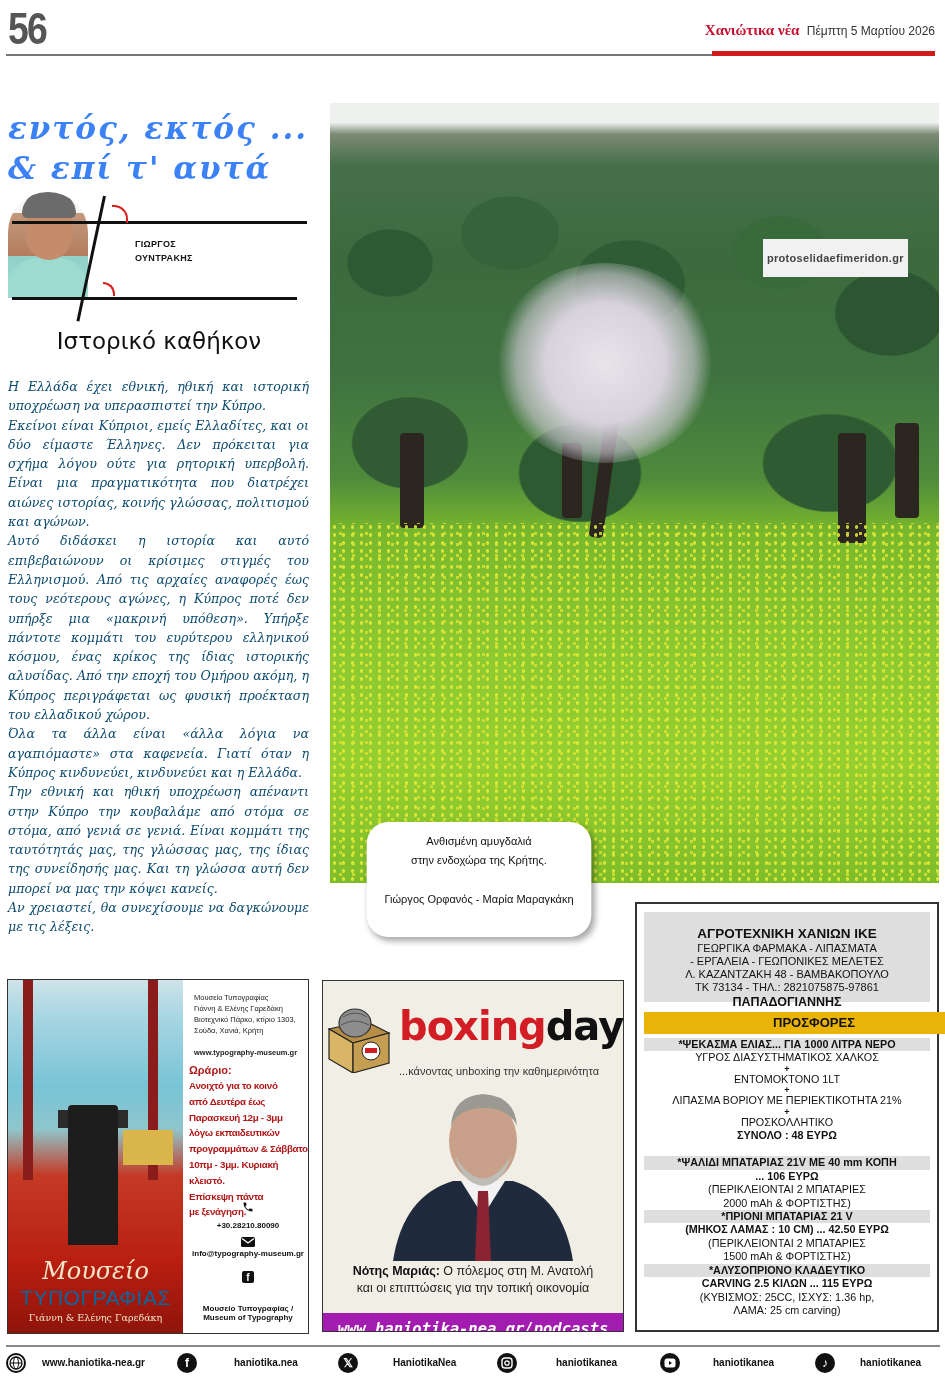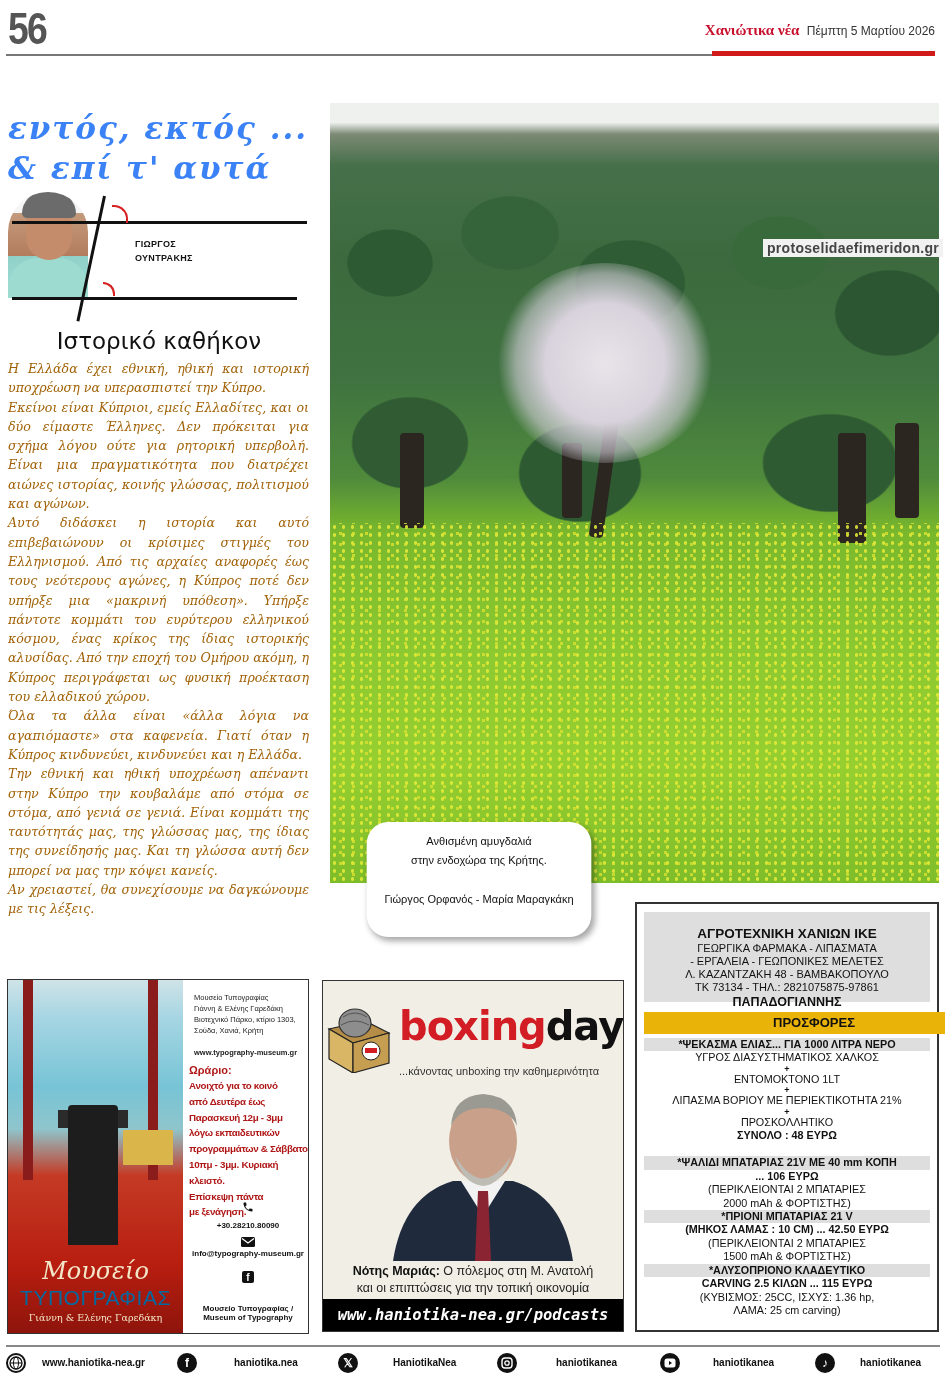--- a/index.html
+++ b/index.html
@@ -23,21 +23,21 @@
   .author-photo .shirt { position:absolute; left:0; top:66px; width:80px; height:40px; background:#9ddad0; border-radius:30px 30px 0 0; }
   .author-line-top { position: absolute; left: 12px; top: 221px; width: 295px; height: 3px; background: #111; }
   .author-line-bot { position: absolute; left: 12px; top: 297px; width: 285px; height: 3px; background: #111; }
   .author-slash { position: absolute; left: 103px; top: 196px; width: 3px; height: 128px; background: #111; transform: rotate(12deg); transform-origin: top; }
   .author-arc1 { position: absolute; left: 112px; top: 205px; width: 16px; height: 18px; border-top: 2px solid #d61f1f; border-right: 2px solid #d61f1f; border-radius: 0 14px 0 0; }
   .author-arc2 { position: absolute; left: 103px; top: 282px; width: 12px; height: 14px; border-top: 2px solid #d61f1f; border-right: 2px solid #d61f1f; border-radius: 0 12px 0 0; }
   .author-name { position: absolute; left: 135px; top: 237px; font-size: 9px; font-weight: bold; line-height: 14px; color: #111; letter-spacing: 0.3px; }
 
   .article-title { position: absolute; left: 0; top: 328px; width: 318px; text-align: center; font-family: "DejaVu Sans", sans-serif; font-size: 23px; color: #111; }
 
-  .article-body { position: absolute; left: 8px; top: 359px; width: 301px; font-family: "DejaVu Serif", serif; font-style: italic; font-size: 12.6px; line-height: 19.3px; color: #a16207; text-align: justify; }
+  .article-body { position: absolute; left: 8px; top: 377px; width: 301px; font-family: "DejaVu Serif", serif; font-style: italic; font-size: 12.6px; line-height: 19.3px; color: #0c4a6e; text-align: justify; }
   .article-body p { margin: 0; }
 
   
   .photo { position: absolute; left: 330px; top: 103px; width: 609px; height: 780px; overflow: hidden;
     background: linear-gradient(180deg, #eef1ee 0%, #eef1ee 2.5%, #7c8a74 4%, #46704a 8%, #3c6a3e 20%, #3f7240 35%, #4f8a3c 48%, #79b82c 55%, #8cc930 70%, #96cf2f 85%, #7ebd2a 100%); }
   .photo .trees { position:absolute; left:0; top:40px; width:609px; height:380px;
     background:
       radial-gradient(ellipse 70px 55px at 60px 120px, #2e5a33 60%, transparent 62%),
       radial-gradient(ellipse 80px 60px at 180px 90px, #35633a 60%, transparent 62%),
       radial-gradient(ellipse 90px 70px at 300px 140px, #2f5c34 60%, transparent 62%),
@@ -45,21 +45,21 @@
       radial-gradient(ellipse 90px 70px at 560px 170px, #2c5631 60%, transparent 62%),
       radial-gradient(ellipse 95px 75px at 80px 300px, #305b33 60%, transparent 62%),
       radial-gradient(ellipse 100px 80px at 250px 330px, #2d5a31 60%, transparent 62%),
       radial-gradient(ellipse 110px 80px at 500px 320px, #2f5b32 60%, transparent 62%); }
   .photo .trunk { position:absolute; width:22px; background:#2b2620; border-radius:4px; }
   .photo .almond { position:absolute; left:165px; top:160px; width:220px; height:200px; border-radius:50%;
     background: radial-gradient(circle at 50% 50%, #e9e4ea 0%, #d8d2dc 40%, rgba(210,205,215,0.6) 60%, transparent 72%); }
   .photo .flowers { position:absolute; left:0; top:420px; width:609px; height:360px;
     background-image: radial-gradient(circle, #e6ec3a 1.6px, transparent 2px), radial-gradient(circle, #d6e030 1.4px, transparent 2px);
     background-size: 9px 8px, 13px 11px; background-position: 0 0, 4px 5px; opacity: 0.85; }
-  .watermark { position: absolute; left: 763px; top: 239px; background: #f1f1f1; color: #444; font-weight: bold; font-size: 14px; padding: 1px 4px; letter-spacing: 0.3px; }
+  .watermark { position: absolute; left: 763px; top: 239px; background: #f1f1f1; color: #444; font-weight: bold; font-size: 11px; padding: 13px 4px; letter-spacing: 0.3px; }
 
   .caption { position: absolute; left: 362px; top: 822px; width: 234px; height: 115px; background: #fff; border-radius: 22px; box-shadow: 3px 4px 6px rgba(0,0,0,0.35); text-align: center; font-family: "Liberation Sans", sans-serif; font-size: 11.5px; color: #111; padding-top: 10px; line-height: 19px; transform: scaleX(0.96); }
   .caption .credit { margin-top: 20px; }
 
   
   .ad-museum { position: absolute; left: 7px; top: 979px; width: 302px; height: 355px; border: 1.5px solid #333; background: #fff; overflow: hidden; }
   .ad-museum .img { position: absolute; left: 0; top: 0; width: 175px; height: 355px;
     background: linear-gradient(180deg, #cfe3e8 0%, #a8d6e3 10%, #77c4d6 30%, #8fc5cc 42%, #c43a25 55%, #b81e10 80%, #8d140b 100%); }
   .ad-museum .img .beam { position:absolute; top:0; width:10px; height:200px; background:#8a1c1c; }
   .ad-museum .img .press { position:absolute; left:60px; top:125px; width:50px; height:140px; background:#1d1d1d; border-radius:4px 4px 0 0; }
@@ -77,21 +77,21 @@
   
   .ad-box { position: absolute; left: 322px; top: 980px; width: 302px; height: 352px; border: 1.5px solid #333; background: #f1efe5; overflow: hidden; }
   .ad-box .box-icon { position:absolute; left:2px; top:20px; width:68px; height:70px; }
   .ad-box .logo { position: absolute; left: 76px; top: 22px; font-family: "DejaVu Sans", sans-serif; font-weight: bold; font-size: 40px; letter-spacing: -1px; }
   .ad-box .logo .boxing { color: #d21d24; }
   .ad-box .logo .day { color: #111; }
   .ad-box .tagline { position: absolute; left: 76px; top: 84px; font-size: 11px; color: #333; }
   .ad-box .person { position: absolute; left: 60px; top: 105px; width: 200px; height: 175px; }
   .ad-box .speaker { position: absolute; left: 0; top: 282px; width: 300px; text-align: center; font-size: 12.5px; color: #222; line-height: 17px; }
   .ad-box .speaker b { font-weight: bold; color: #111; }
-  .ad-box .url-bar { position: absolute; left: 0; top: 318px; width: 300px; height: 32px; background: #000000; color: #fff; text-align: center; font-family: "DejaVu Sans Mono", monospace; font-size: 15.5px; font-weight: bold; line-height: 32px; font-style: italic; }
+  .ad-box .url-bar { position: absolute; left: 0; top: 332px; width: 300px; height: 32px; background: #a21caf; color: #fff; text-align: center; font-family: "DejaVu Sans Mono", monospace; font-size: 15.5px; font-weight: bold; line-height: 32px; font-style: italic; }
 
   
   .ad-agro { position: absolute; left: 635px; top: 902px; width: 304px; height: 430px; border: 2px solid #333; background: #fff; font-family: "Liberation Sans", sans-serif; color: #111; text-align: center; }
   .ad-agro .head { position: absolute; left: 7px; top: 8px; width: 286px; height: 90px; background: #dedede; font-size: 11px; line-height: 13px; padding-top: 14px; }
   .ad-agro .head .company { font-weight: bold; font-size: 13.5px; line-height: 16px; }
   .ad-agro .head .owner { font-weight: bold; font-size: 12.5px; line-height: 16px; }
   .ad-agro .offers-title { position: absolute; left: 7px; top: 108px; width: 340px; height: 22px; background: #eab308; font-weight: bold; font-size: 13px; line-height: 22px; }
   .ad-agro .offers { position: absolute; left: 7px; top: 134px; width: 286px; font-size: 10.8px; line-height: 13.4px; }
   .ad-agro .offers .hl { background: #dedede; font-weight: bold; }
   .ad-agro .offers .b { font-weight: bold; }

